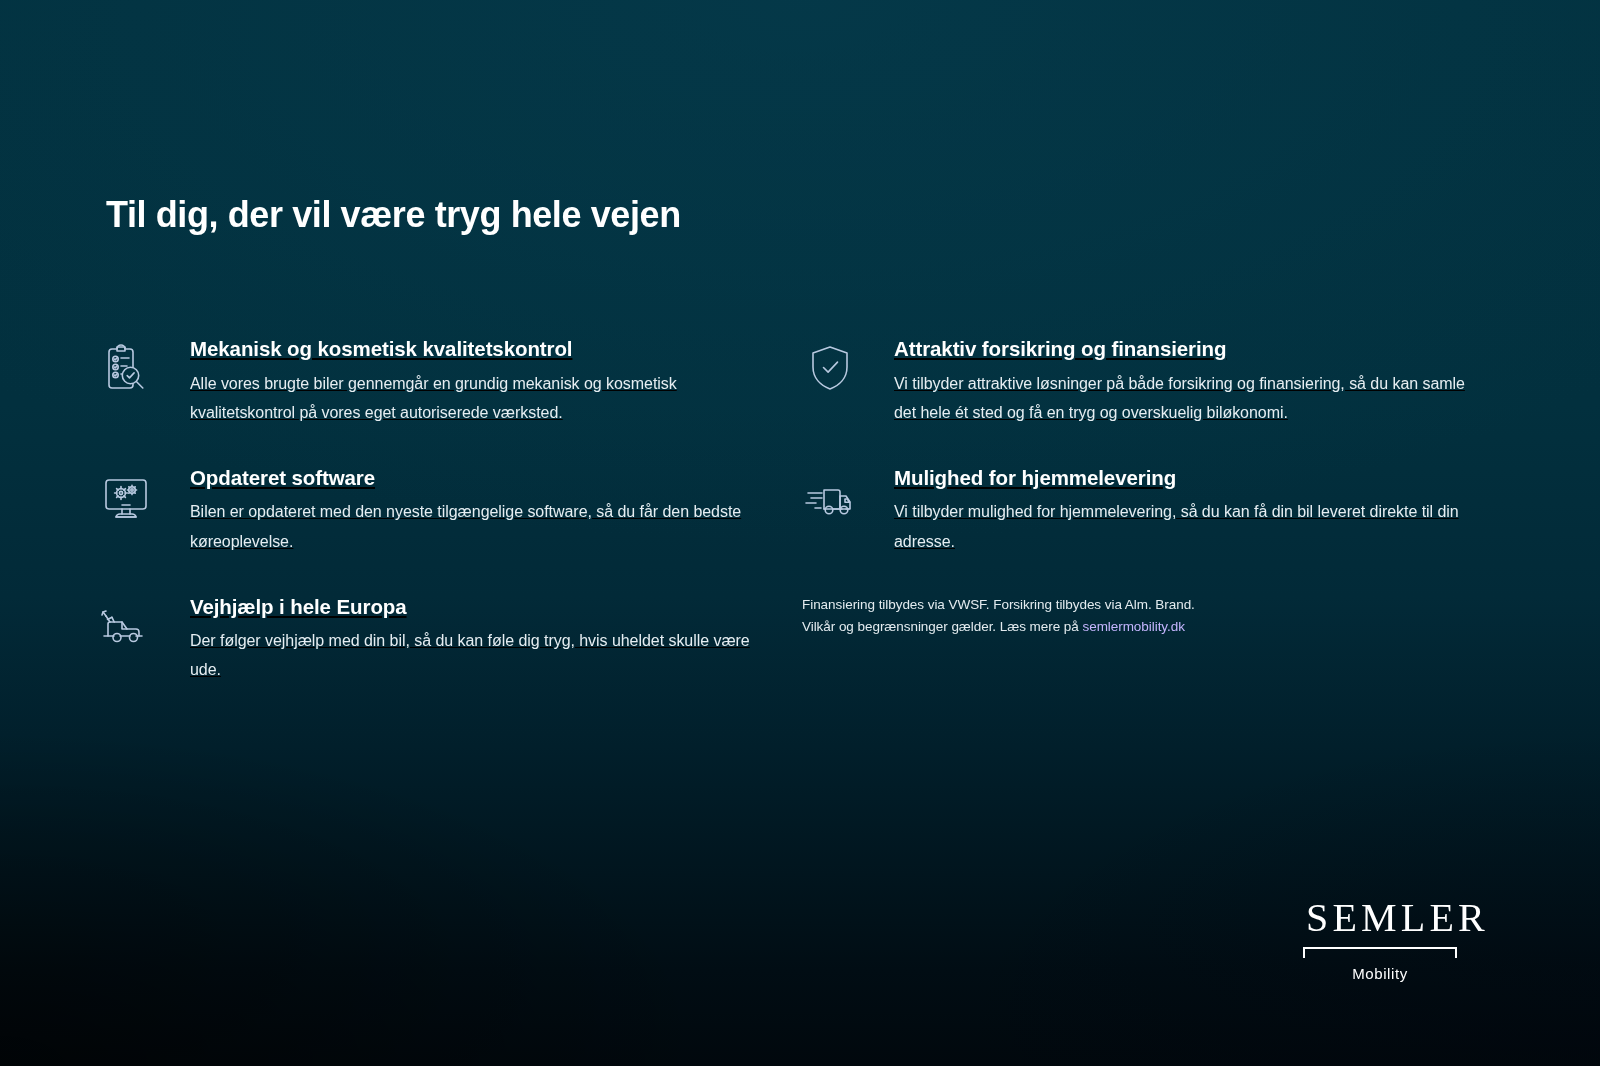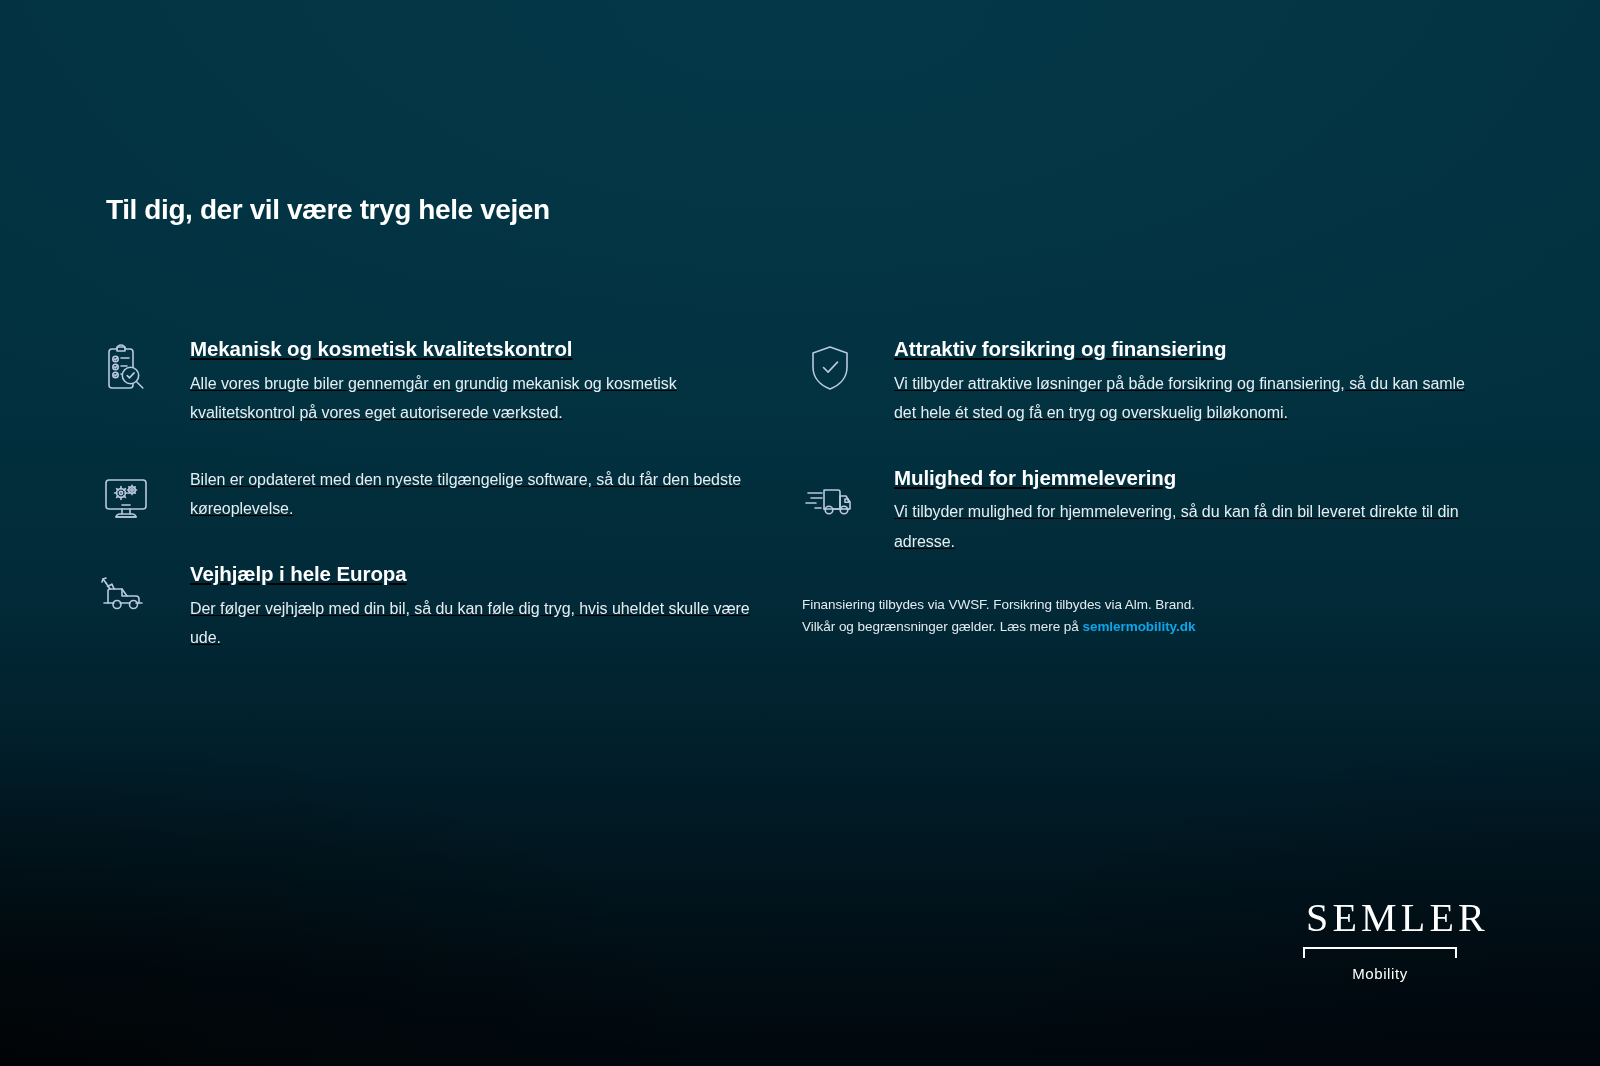--- a/index.html
+++ b/index.html
@@ -28,21 +28,21 @@
     background:
       radial-gradient(65% 45% at 0% 100%, rgba(0,0,0,0.55) 0%, rgba(0,0,0,0) 70%),
       radial-gradient(60% 45% at 100% 100%, rgba(0,5,12,0.45) 0%, rgba(0,0,0,0) 70%);
     pointer-events:none;
   }
   .page { position:absolute; inset:0; }
 
   .page-title {
     position:absolute;
     left:106px; top:194px;
-    font-size:28px;
+    font-size:36px;
     font-weight:bold;
     color:#ffffff;
     letter-spacing:-0.4px;
     white-space:nowrap;
   }
 
   .columns {
     position:absolute;
     left:0; top:336px; right:0;
   }
@@ -74,21 +74,21 @@
     font-weight:400;
     letter-spacing:-0.05px;
   }
 
   .fine-print {
     font-size:13.5px;
     color:#e3ebef;
     line-height:1.62;
     letter-spacing:-0.05px;
   }
-  .fine-print .fp-link { font-weight:bold; color:#0ea5e9;text-align:center; }
+  .fine-print .fp-link { font-weight:normal; color:#c4b5fd;text-align:center; }
 
   .logo {
     position:absolute;
     left:1302px; top:898px;
     width:156px;
     text-align:center;
   }
   .logo-word {
     font-family:"Liberation Serif", serif;
     font-size:40px;
@@ -161,20 +161,21 @@
             <path d="M22 45h12a4 4 0 0 1 4 3H18a4 4 0 0 1 4-3z"></path>
             <path d="M24 36h8"></path>
             <circle cx="23" cy="24" r="4.4"></circle>
             <circle cx="23" cy="24" r="1.6"></circle>
             <path d="M23 17.6v2.2M23 28.2v2.2M16.6 24h2.2M27.2 24h2.2M18.6 19.6l1.5 1.5M25.9 26.9l1.5 1.5M27.4 19.6l-1.5 1.5M20.1 26.9l-1.5 1.5"></path>
             <circle cx="34" cy="21" r="3.3"></circle>
             <circle cx="34" cy="21" r="1.2"></circle>
             <path d="M34 16.4v1.6M34 24v1.6M29.4 21h1.6M37 21h1.6M30.8 17.8l1.1 1.1M36.1 23.1l1.1 1.1M37.2 17.8l-1.1 1.1M31.9 23.1l-1.1 1.1"></path>
           </svg>
         </span>
+        <div class="feature-title">Opdateret software</div>
         <div class="feature-body">Bilen er opdateret med den nyeste tilgængelige software, så du får den bedste køreoplevelse.</div>
       </div>
 
       <div class="feature">
         <span class="feature-icon">
           <svg width="56" height="56" viewBox="0 0 56 56" fill="none" stroke="#b8c9e0" stroke-width="1.6" stroke-linecap="round" stroke-linejoin="round">
             <path d="M6 38h4M10 38V26a2 2 0 0 1 2-2h12l5 7h9a3 3 0 0 1 3 3v4"></path>
             <path d="M10 38h6M22 38h10M38 38h6"></path>
             <circle cx="19" cy="39.5" r="4"></circle>
             <circle cx="35.5" cy="39.5" r="4"></circle>

